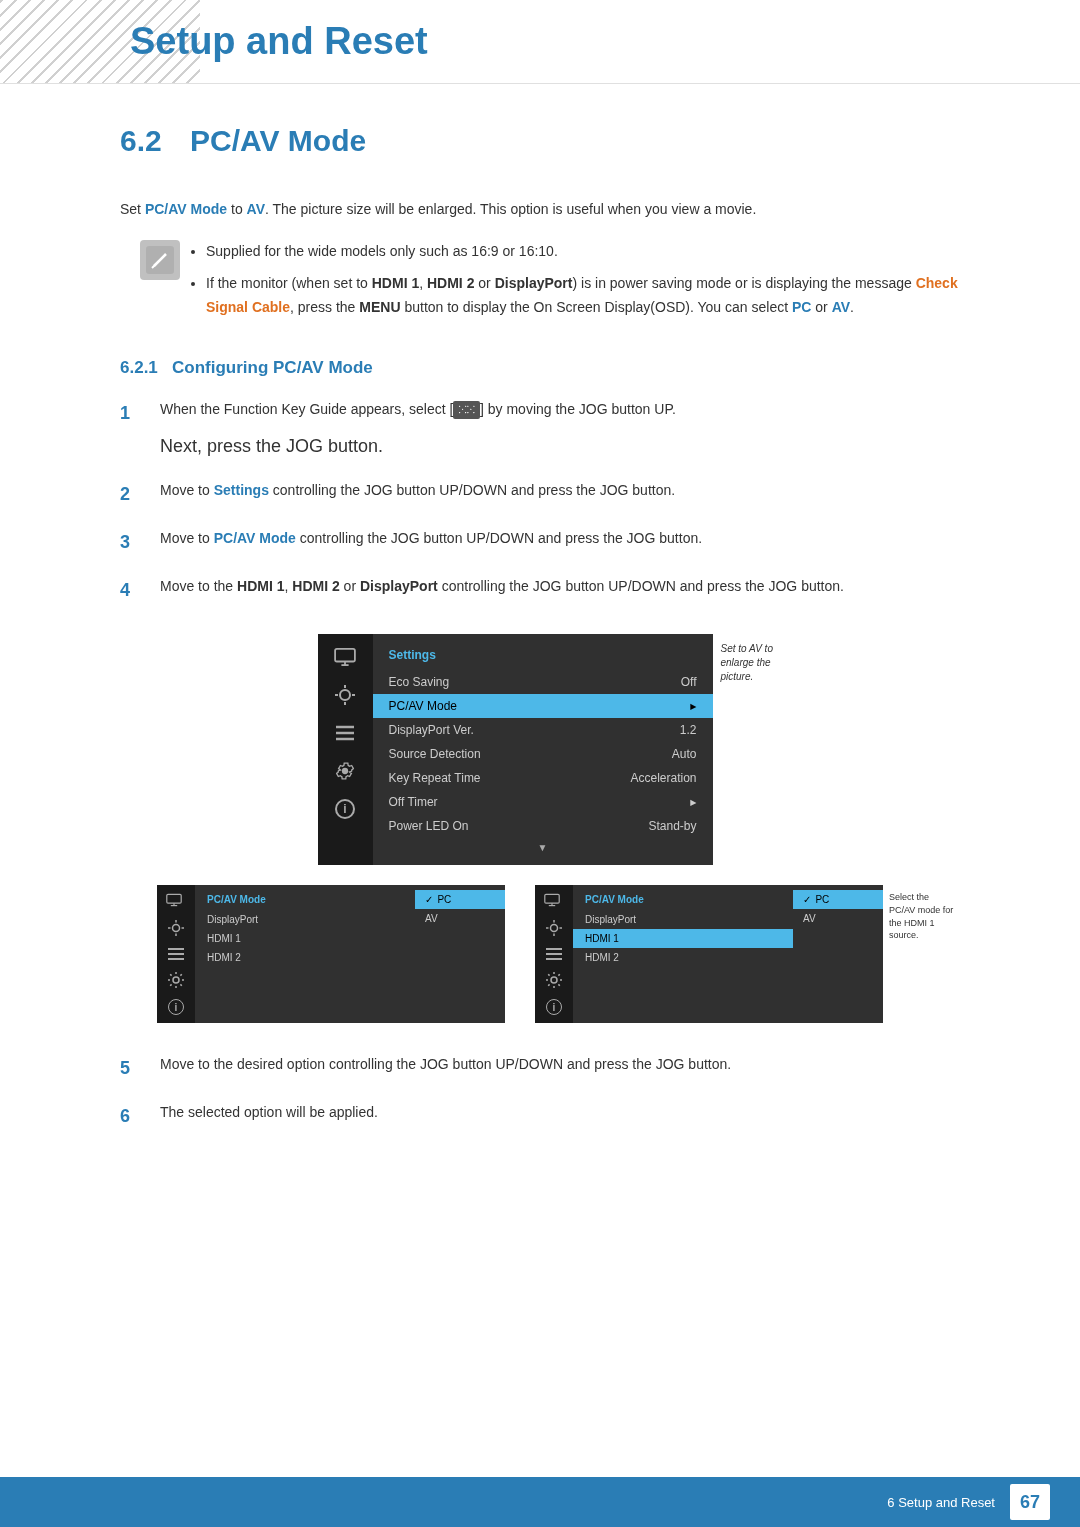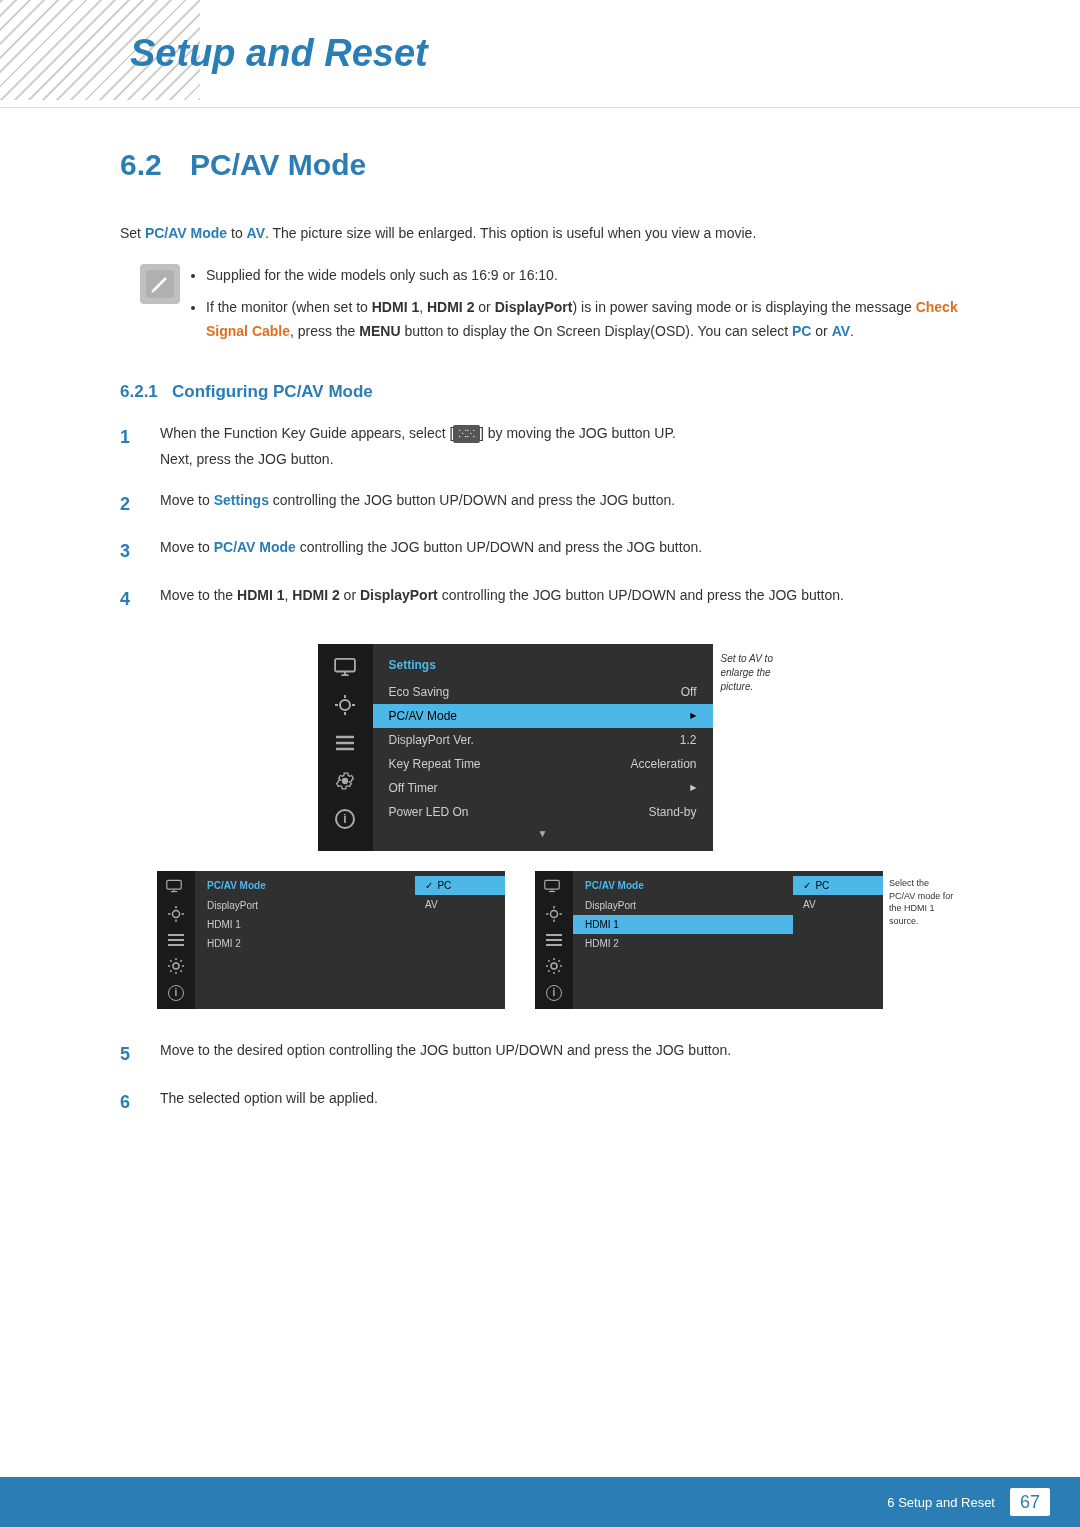--- a/index.html
+++ b/index.html
@@ -8,25 +8,24 @@
       background: #ffffff;
       color: #333;
       width: 1080px;
       min-height: 1527px;
       position: relative;
     }
 
     
     .page-header {
       position: relative;
-      height: 108px;
+      height: 84px;
       background: #ffffff;
       overflow: hidden;
       border-bottom: 1px solid #e0e0e0;
-      font-style: italic;
     }
     .diagonal-bg {
       position: absolute;
       top: 0; left: 0;
       width: 200px;
       height: 100px;
       background: repeating-linear-gradient(
         -45deg,
         #d0d0d0 0px,
         #d0d0d0 2px,
@@ -133,22 +132,22 @@
       color: #2a7db5;
       font-size: 18px;
       font-weight: bold;
       min-width: 20px;
       padding-top: 1px;
     }
     .step-content {
       flex: 1;
     }
     .step-sub {
-      margin-top: 4px;
-      font-size: 14px;
+      margin-top: 12px;
+      font-size: 18px;
       color: #333;
     }
 
     
     .screenshots-section {
       margin: 30px 0;
       display: flex;
       flex-direction: column;
       align-items: center;
       gap: 20px;
@@ -335,23 +334,23 @@
 
     .footer-text {
       color: #ffffff;
       font-size: 13px;
     }
 
     .footer-number {
       background: #ffffff;
       color: #2a7db5;
       font-size: 18px;
-      font-weight: normal;
+      font-weight: bold;
       width: 40px;
-      height: 28px;
+      height: 36px;
       display: flex;
       align-items: center;
       justify-content: center;
       border-radius: 2px;
     }
 
     
     .gear-svg { width: 18px; height: 18px; fill: #aaa; }
     .monitor-svg { width: 22px; height: 18px; fill: none; stroke: #aaa; stroke-width: 2; }
 
@@ -485,20 +484,24 @@
         </div>
         <div class="osd-row highlighted">
           <span class="osd-row-label">PC/AV Mode</span>
           <span class="osd-row-value osd-arrow">▶</span>
         </div>
         <div class="osd-row">
           <span class="osd-row-label">DisplayPort Ver.</span>
           <span class="osd-row-value">1.2</span>
         </div>
         <div class="osd-row">
+          <span class="osd-row-label">Source Detection</span>
+          <span class="osd-row-value">Auto</span>
+        </div>
+        <div class="osd-row">
           <span class="osd-row-label">Key Repeat Time</span>
           <span class="osd-row-value">Acceleration</span>
         </div>
         <div class="osd-row">
           <span class="osd-row-label">Off Timer</span>
           <span class="osd-row-value osd-arrow">▶</span>
         </div>
         <div class="osd-row">
           <span class="osd-row-label">Power LED On</span>
           <span class="osd-row-value">Stand-by</span>

